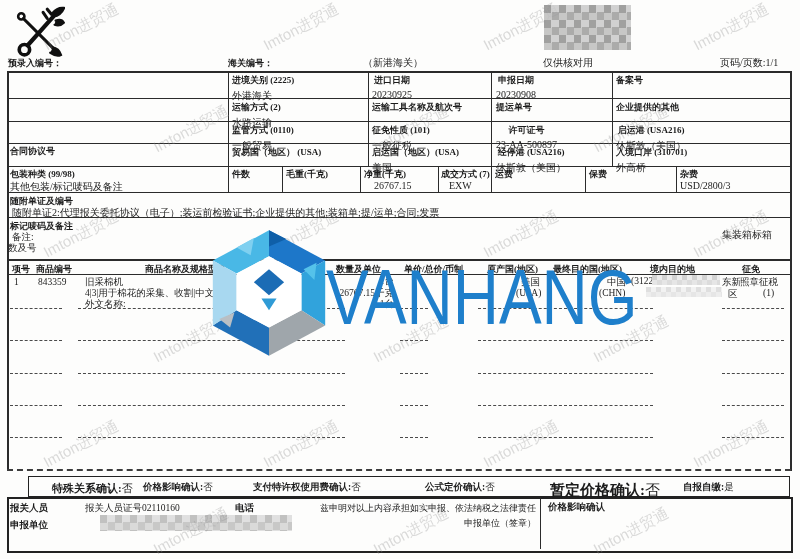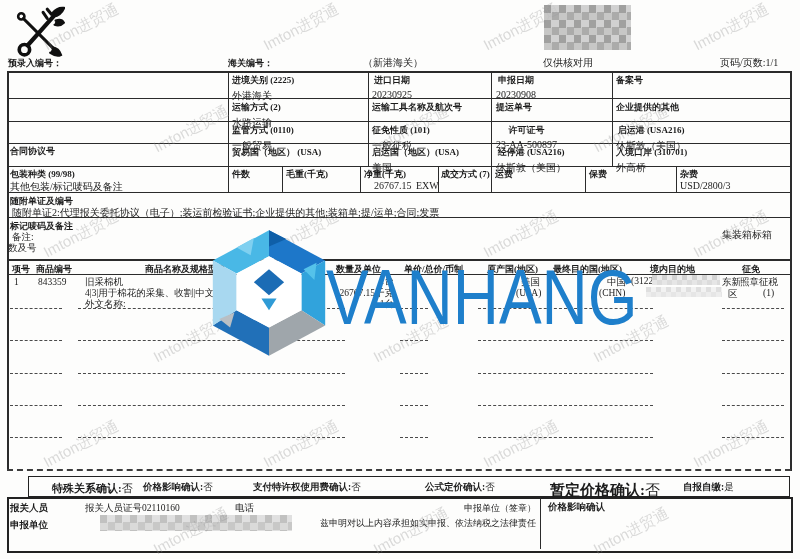--- a/index.html
+++ b/index.html
@@ -139,21 +139,21 @@
 
   <div class="abs lab z3" style="left:10px;top:145px">合同协议号</div>
 
   <div class="abs lab z3" style="left:10px;top:168px">包装种类  (99/98)</div>
   <div class="abs val z3" style="left:10px;top:180px">其他包装/标记唛码及备注</div>
   <div class="abs lab z3" style="left:232px;top:168px">件数</div>
   <div class="abs lab z3" style="left:286px;top:168px">毛重(千克)</div>
   <div class="abs lab z3" style="left:364px;top:168px">净重(千克)</div>
   <div class="abs val z3" style="left:374px;top:180px">26767.15</div>
   <div class="abs lab z3" style="left:441px;top:168px">成交方式  (7)</div>
-  <div class="abs val z3" style="left:416px;top:180px">EXW</div>
+  <div class="abs val z3" style="left:449px;top:180px">EXW</div>
   <div class="abs lab z3" style="left:495px;top:168px">运费</div>
   <div class="abs lab z3" style="left:589px;top:168px">保费</div>
   <div class="abs lab z3" style="left:680px;top:168px">杂费</div>
   <div class="abs val z3" style="left:680px;top:180px">USD/2800/3</div>
 
   <div class="abs lab z3" style="left:10px;top:195px">随附单证及编号</div>
   <div class="abs val z3" style="left:12px;top:206px">随附单证2:代理报关委托协议（电子）;装运前检验证书;企业提供的其他;装箱单;提/运单;合同;发票</div>
 
   <div class="abs lab z3" style="left:10px;top:220px">标记唛码及备注</div>
   <div class="abs z3" style="left:12px;top:231px;font-size:9.5px">备注:</div>
@@ -199,24 +199,24 @@
   <div class="abs z3" style="left:143px;top:481px;font-size:9.5px"><b>价格影响确认:</b><span>否</span></div>
   <div class="abs z3" style="left:253px;top:481px;font-size:9.5px"><b>支付特许权使用费确认:</b><span>否</span></div>
   <div class="abs z3" style="left:425px;top:481px;font-size:9.5px"><b>公式定价确认:</b><span>否</span></div>
   <div class="abs z3" style="left:550px;top:481px;font-size:15px"><b>暂定价格确认:</b><span>否</span></div>
   <div class="abs z3" style="left:683px;top:481px;font-size:9.5px"><b>自报自缴:</b><span>是</span></div>
 
   <div class="abs" style="left:7px;top:497px;width:782px;height:52px;border:2px solid #222;z-index:2"></div>
   <div class="vl" style="left:540px;top:497px;height:52px"></div>
   <div class="abs z3" style="left:10px;top:502px;font-size:9.5px;font-weight:bold">报关人员</div>
   <div class="abs z3" style="left:85px;top:502px;font-size:9.5px">报关人员证号02110160</div>
-  <div class="abs z3" style="left:235px;top:502px;font-size:9.5px;font-weight:normal">电话</div>
+  <div class="abs z3" style="left:235px;top:502px;font-size:9.5px;font-weight:bold">电话</div>
   <div class="abs z3" style="left:298px;top:501px;width:238px;text-align:right;font-size:9px;line-height:15px">
+    <div>兹申明对以上内容承担如实申报、依法纳税之法律责任</div>
     <div>申报单位（签章）</div>
-    <div>兹申明对以上内容承担如实申报、依法纳税之法律责任</div>
   </div>
   <div class="abs z3" style="left:548px;top:501px;font-size:9.5px;font-weight:bold">价格影响确认</div>
   <div class="abs z3" style="left:10px;top:519px;font-size:9.5px;font-weight:bold">申报单位</div>
   <div class="mosaic" style="left:100px;top:515px;width:192px;height:16px;opacity:.55"></div>
 
   <svg class="abs" style="left:204px;top:226px;z-index:5" width="130" height="134" viewBox="0 0 120 124">
     <polygon points="8,32 60,4 60,28 30,44" fill="#49b8e6"></polygon>
     <polygon points="60,4 112,32 90,44 60,28" fill="#1d77c9"></polygon>
     <polygon points="112,32 112,92 90,78 90,44" fill="#31a3dc"></polygon>
     <polygon points="112,92 60,120 60,94 90,78" fill="#9fa6ab"></polygon>

